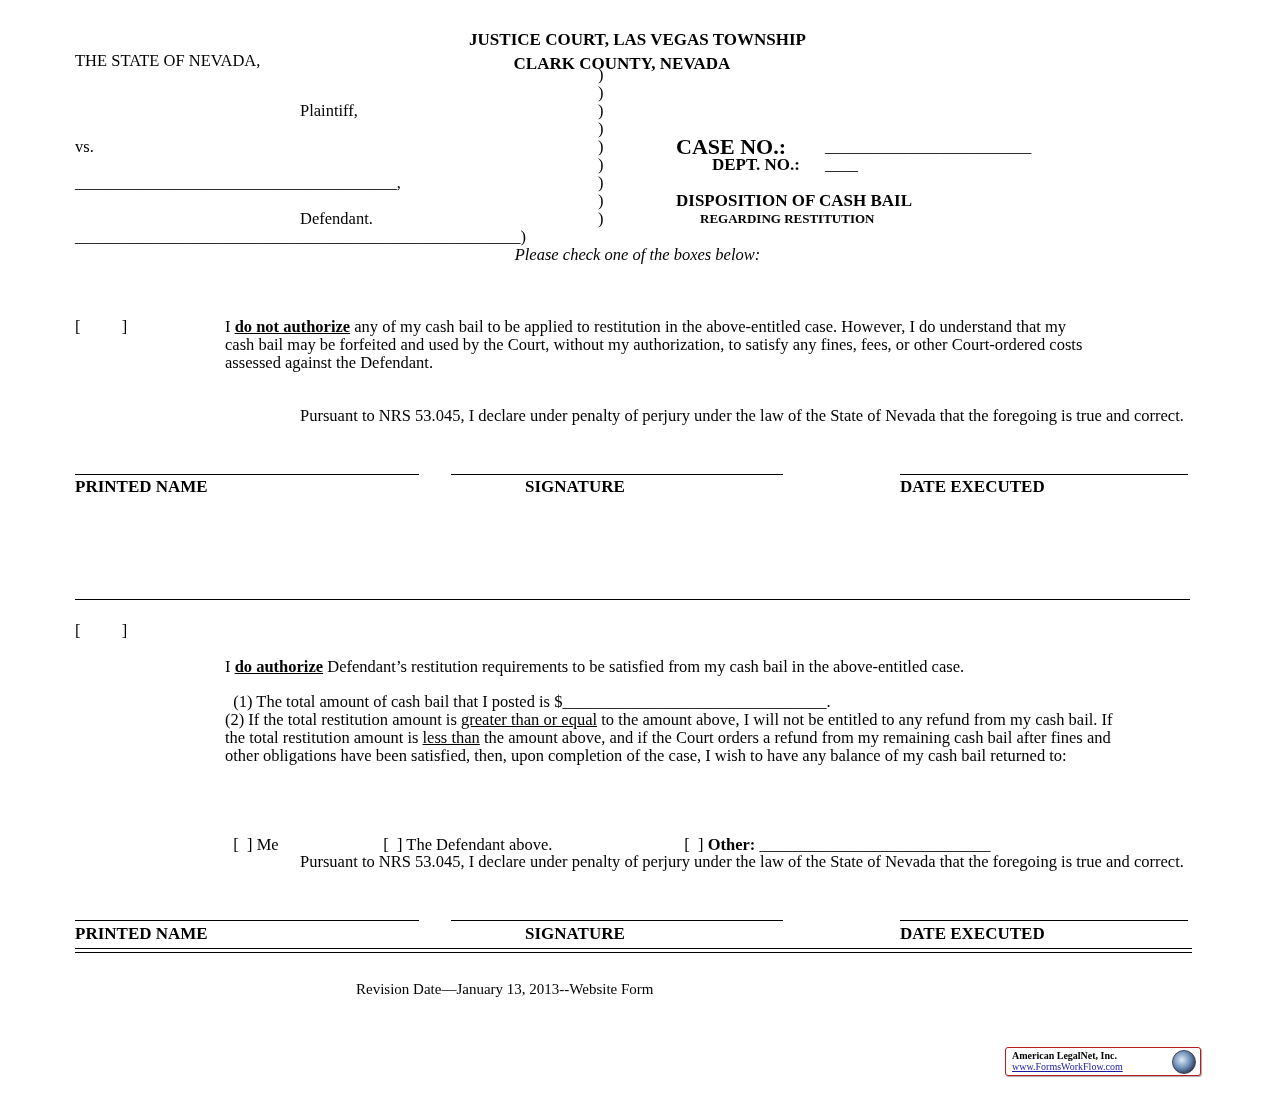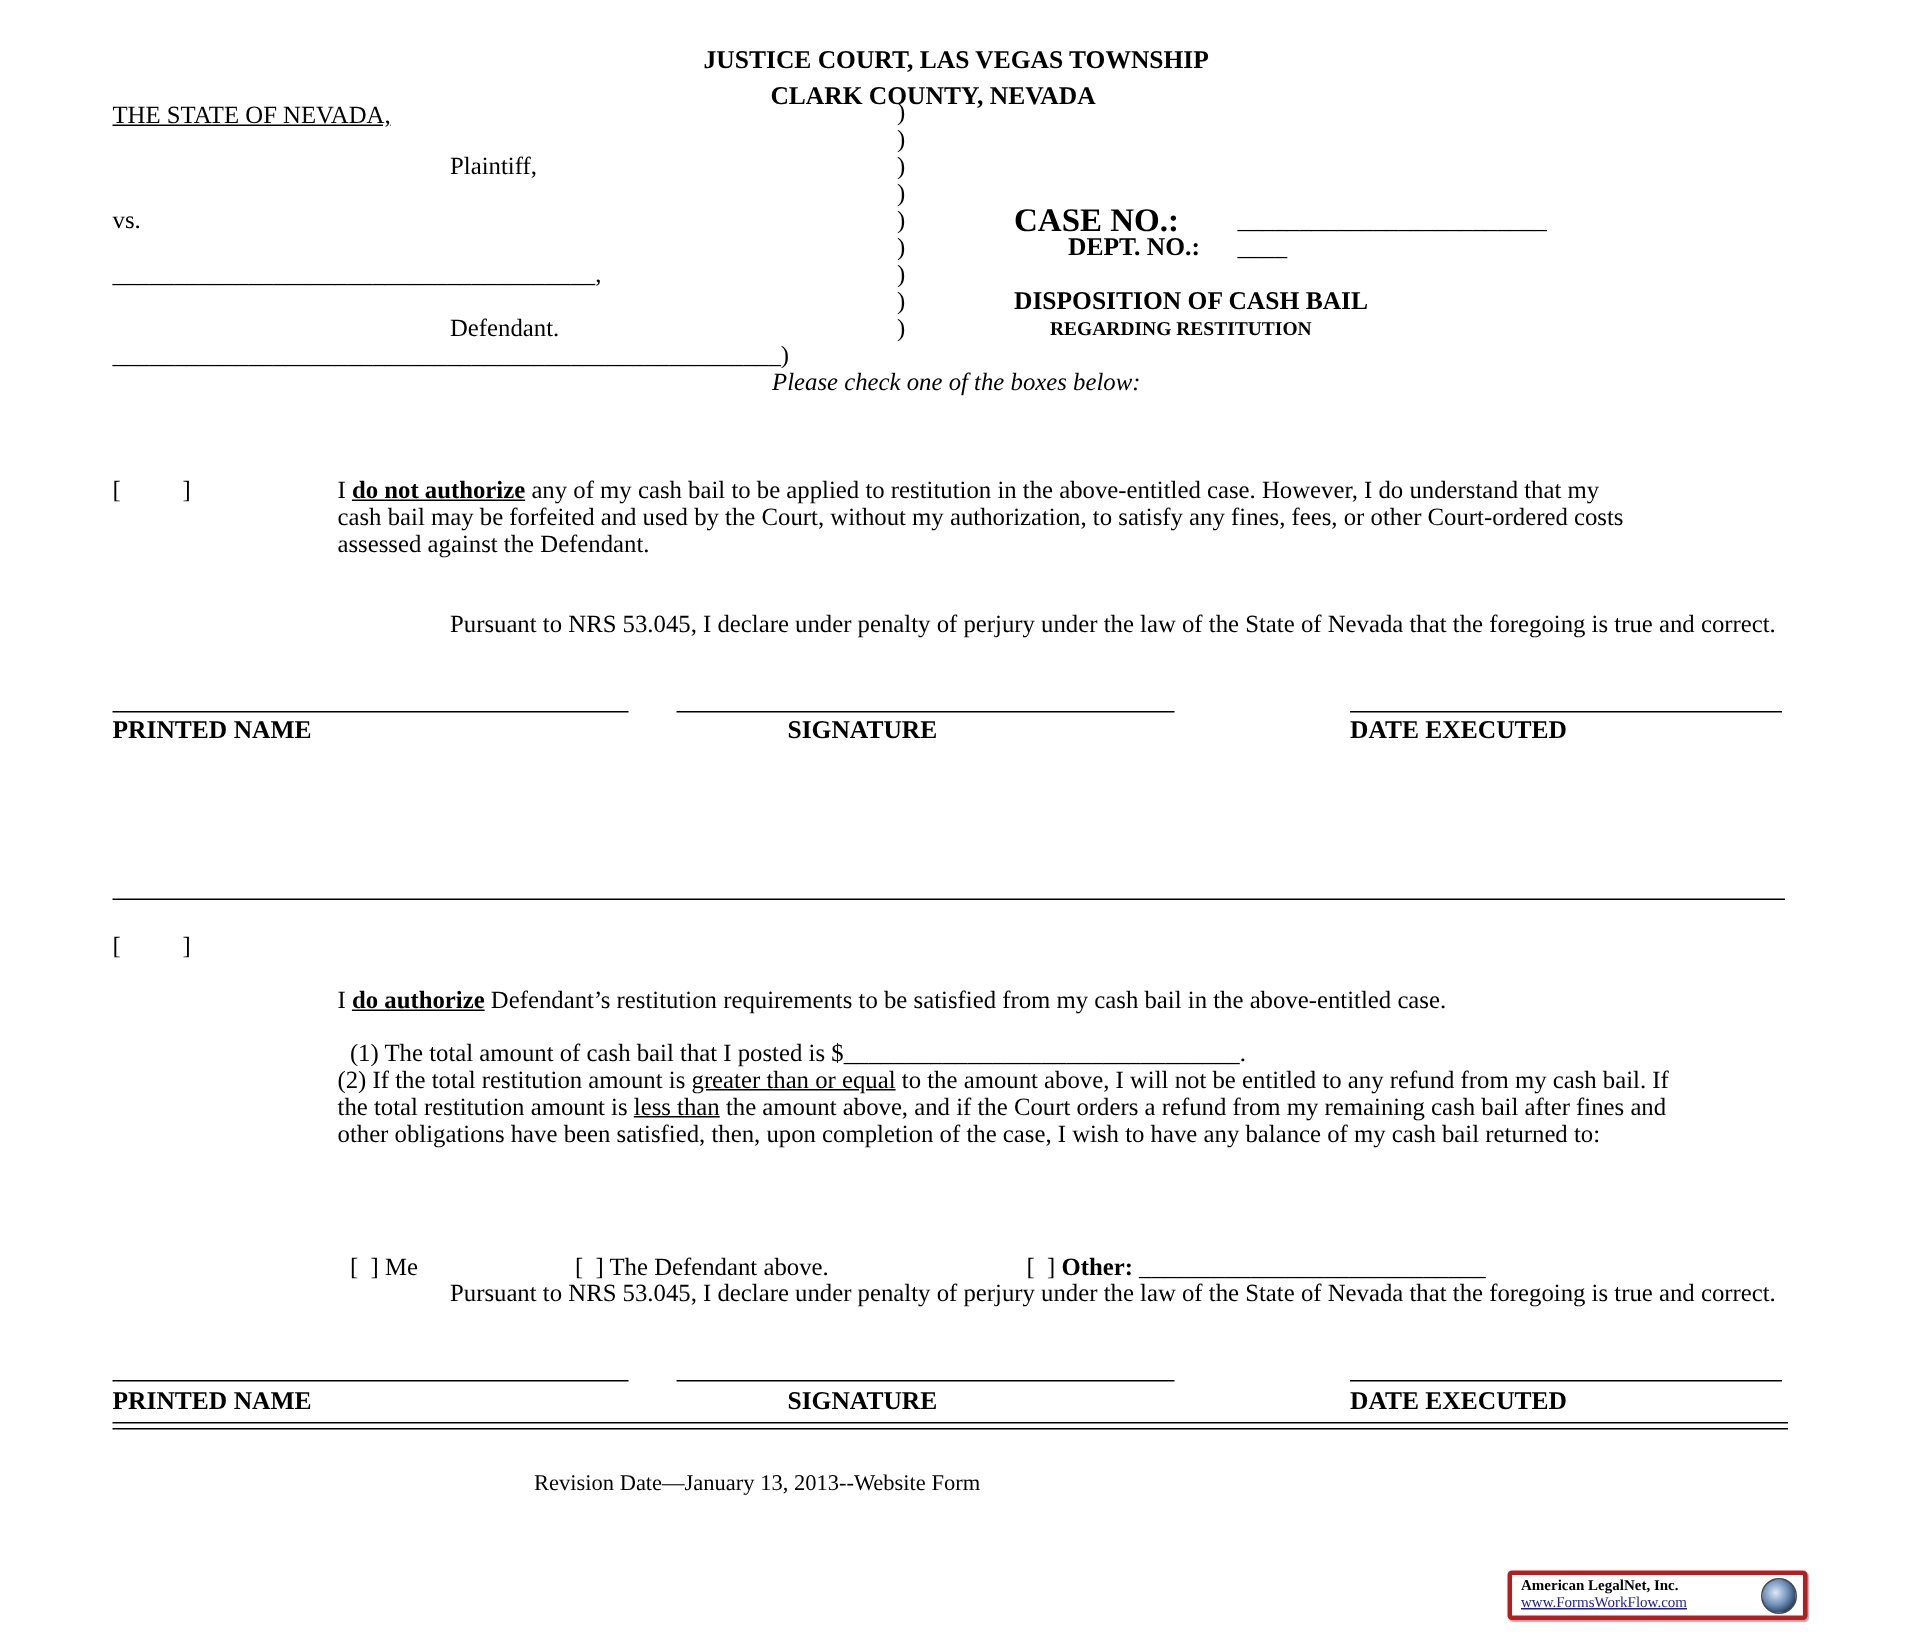--- a/index.html
+++ b/index.html
@@ -13,39 +13,39 @@
     .i { font-style: italic; }
     .u { text-decoration: underline; }
     .center { text-align: center; }
     .line { position: absolute; border-bottom: 1px solid #000; height: 0; }
     .dline { position: absolute; height: 3px; border-top: 1px solid #000; border-bottom: 1px solid #000; }
     .sigline { position: absolute; border-bottom: 1px solid #000; height: 0; }
     .siglabel { position: absolute; font-weight: bold; font-size: 17px; white-space: pre; line-height: 18px; }
     .para { position: absolute; line-height: 18px; white-space: normal; }
     .logo {
       position: absolute; left: 1005px; top: 1047px; width: 194px; height: 27px;
-      border: 3px solid #b91c1c; border-radius: 3px; background: #fff;
+      border: 1px solid #b91c1c; border-radius: 3px; background: #fff;
       box-shadow: 1px 1px 1px #aaa;
     }
     .logo .t1 { position: absolute; left: 6px; top: 2px; font-size: 10px; font-weight: bold; line-height: 11px; white-space: pre; }
     .logo .t2 { position: absolute; left: 6px; top: 13px; font-size: 10px; color: #1a1aa6; text-decoration: underline; line-height: 11px; white-space: pre; }
     .logo .globe {
       position: absolute; right: 4px; top: 2px; width: 22px; height: 22px; border-radius: 50%;
       background: radial-gradient(circle at 40% 40%, #dfe9f5 0%, #6d8fb8 45%, #22344f 80%);
       border: 1px solid #445;
     }
     .paren { position: absolute; left: 598px; line-height: 18px; }
   </style>
 </head>
 <body>
 
 <div class="abs b center" style="left:0; width:1275px; top:31px; font-size:17px;">JUSTICE COURT, LAS VEGAS TOWNSHIP</div>
 <div class="abs b center" style="left:0; width:1244px; top:55px; font-size:17px;">CLARK COUNTY, NEVADA</div>
 
-<div class="abs" style="left:75px; top:68px;text-decoration:underline;">THE STATE OF NEVADA,</div>
+<div class="abs" style="left:75px; top:52px;">THE STATE OF NEVADA,</div>
 <div class="abs" style="left:300px; top:102px;">Plaintiff,</div>
 <div class="abs" style="left:75px; top:138px;">vs.</div>
 <div class="abs" style="left:75px; top:174px;">_______________________________________,</div>
 <div class="abs" style="left:300px; top:210px;">Defendant.</div>
 <div class="abs" style="left:75px; top:228px;">______________________________________________________)</div>
 
 <div class="paren" style="top:66px;">)</div>
 <div class="paren" style="top:84px;">)</div>
 <div class="paren" style="top:102px;">)</div>
 <div class="paren" style="top:120px;">)</div>

